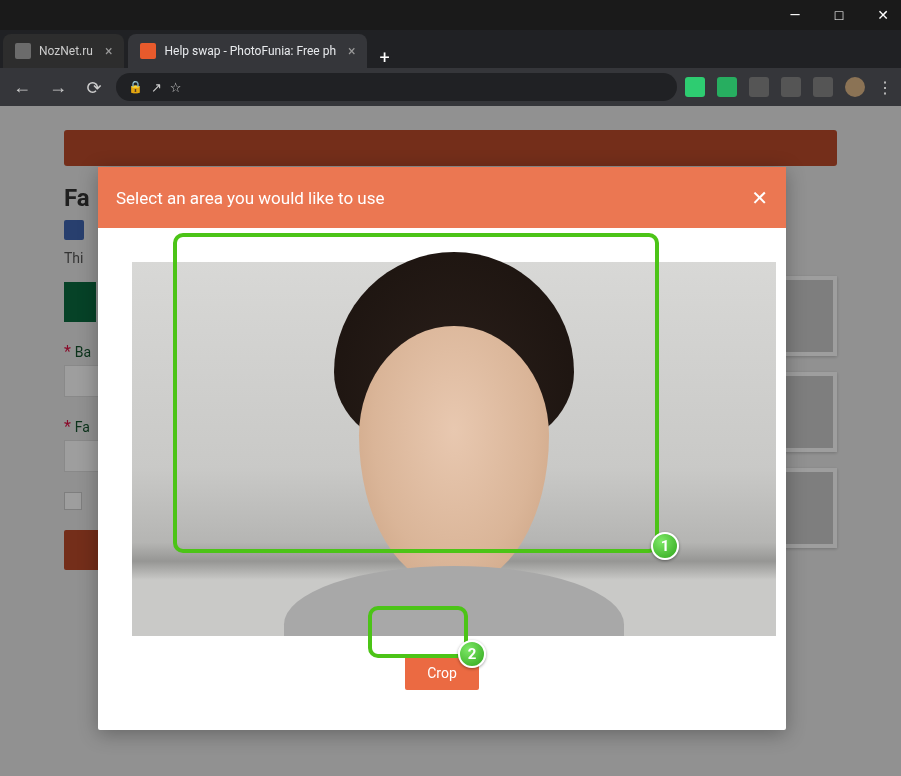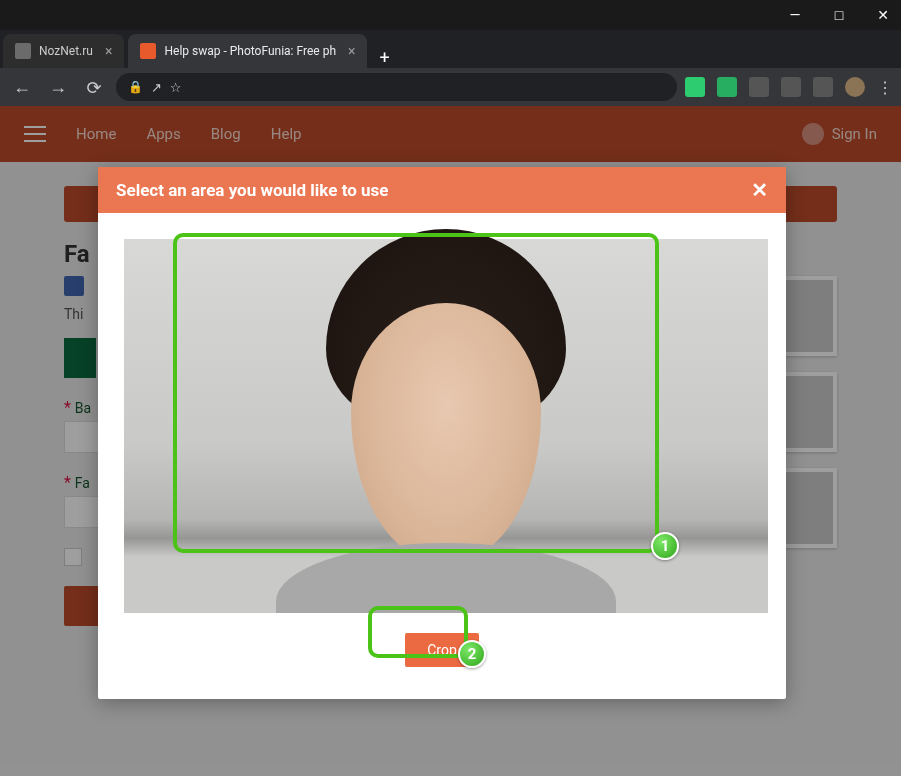--- a/index.html
+++ b/index.html
@@ -39,23 +39,23 @@
 .btn-sq{width:32px;height:40px}
 .form-group{margin-top:20px}
 .req{color:#d14}
 .label{font-size:14px;color:#14532d}
 .input-ph{height:32px;border:1px solid #ddd;background:#fff;margin-top:4px;width:150px}
 .checkbox-ph{width:18px;height:18px;border:1px solid #ccc;background:#fff;margin-top:20px}
 .btn-go{height:40px;width:180px;background:#bb4b2a;margin-top:20px;border-radius:2px}
 .sidebar{position:absolute;right:64px;top:170px;width:210px}
 .thumb{height:80px;background:#ccc;margin-bottom:16px;border:4px solid #fff;box-shadow:0 1px 3px rgba(0,0,0,0.2)}
 .modal{position:absolute;left:98px;top:61px;width:688px;background:#fff;z-index:10;box-shadow:0 4px 20px rgba(0,0,0,0.3);border-radius:2px}
-.modal-header{height:46px;background:#eb7752;display:flex;align-items:center;padding:0 18px;color:#fff;font-size:17px;font-weight:700}
+.modal-header{height:61px;background:#eb7752;display:flex;align-items:center;padding:0 18px;color:#fff;font-size:17px;font-weight:400}
 .modal-close{margin-left:auto;font-size:20px;cursor:pointer}
-.modal-body{padding:26px}
+.modal-body{padding:34px}
 .img-area{position:relative;width:644px;height:374px;background:linear-gradient(180deg,#d8d8d6 0%,#c9c9c7 55%,#b5b5b3 75%,#969694 80%,#c9c9c7 85%)}
 .face{position:absolute;left:50%;top:52%;transform:translate(-50%,-50%);width:190px;height:260px;background:radial-gradient(ellipse at 50% 40%,#e8c8b0 0%,#dab598 60%,#c9a080 100%);border-radius:50% 50% 48% 48% / 42% 42% 58% 58%}
 .hair{position:absolute;left:50%;top:24%;transform:translate(-50%,-50%);width:240px;height:200px;background:radial-gradient(ellipse at 50% 70%,#2a1f1a 0%,#1a120e 100%);border-radius:50% 50% 40% 40% / 60% 60% 40% 40%}
 .shirt{position:absolute;left:50%;bottom:0;transform:translateX(-50%);width:340px;height:70px;background:#a8a8a8;border-radius:60% 60% 0 0 / 100% 100% 0 0}
 .highlight-box{position:absolute;border:4px solid #4cc417;border-radius:10px;pointer-events:none;z-index:20}
 .hb1{left:173px;top:127px;width:486px;height:320px}
 .hb2{left:368px;top:500px;width:100px;height:52px}
 .crop-box{position:absolute;left:190px;top:143px;width:454px;height:288px;border:1px solid rgba(255,255,255,0.8)}
 .crop-corner{position:absolute;width:14px;height:14px;background:#f57c1f}
 .cc-tl{top:-1px;left:-1px}.cc-tr{top:-1px;right:-1px}.cc-bl{bottom:-1px;left:-1px}.cc-br{bottom:-1px;right:-1px}
@@ -100,36 +100,20 @@
     <div class="ext-icon" style="background:#27ae60"></div>
     <div class="ext-icon" style="background:#555"></div>
     <div class="ext-icon" style="background:#555"></div>
     <div class="ext-icon" style="background:#555"></div>
     <div class="ext-icon" style="background:#8b7355;border-radius:50%"></div>
     <span style="color:#ccc">⋮</span>
   </div>
 </div>
 
 <div class="page">
-  <div class="site-header">
-    <div class="hamburger">
-        <div></div>
-        <div></div>
-        <div></div>
-      </div>
-    <span class="nav-link">Home</span>
-    <span class="nav-link">Apps</span>
-    <span class="nav-link">Blog</span>
-    <span class="nav-link">Help</span>
-    <div class="spacer"></div>
-    <div class="sign-in">
-      <div class="avatar-ico"></div>
-      <span>Sign In</span>
-    </div>
-  </div>
 
   <div class="content">
     <div class="ad-bar"></div>
     <div class="fa-title">Fa</div>
     <div class="social"></div>
     <div class="desc">Thi</div>
     <div class="buttons-row">
       <div class="btn-sq" style="background:#0a6b3f"></div>
       <div class="btn-sq" style="background:#3b5998"></div>
     </div>

